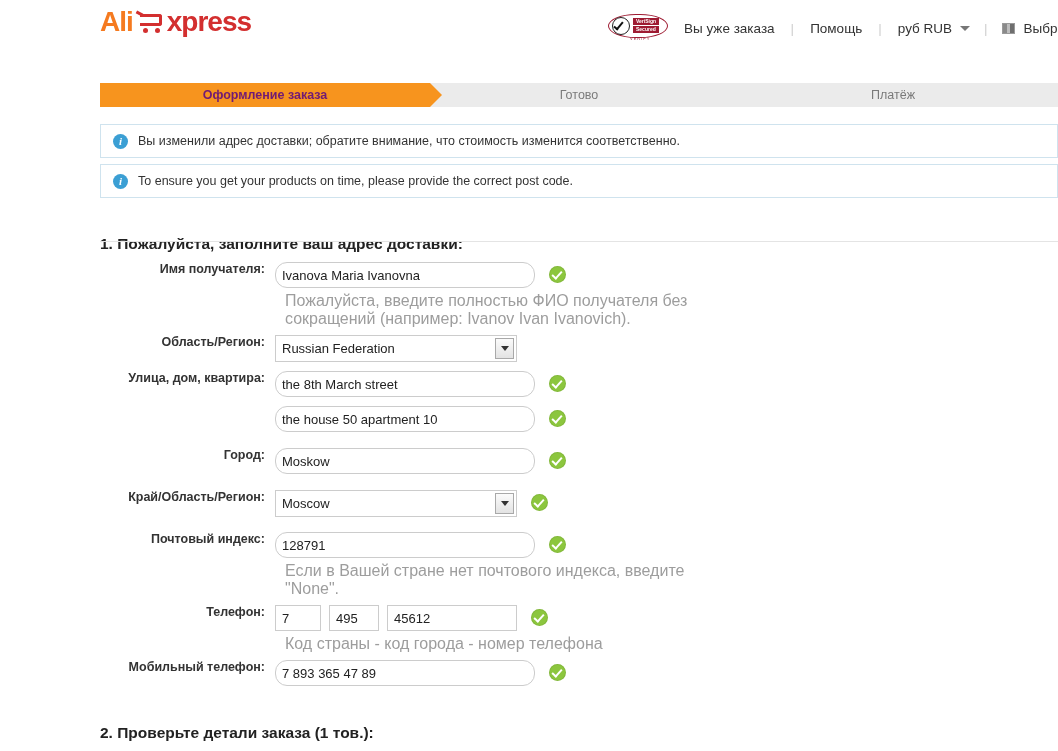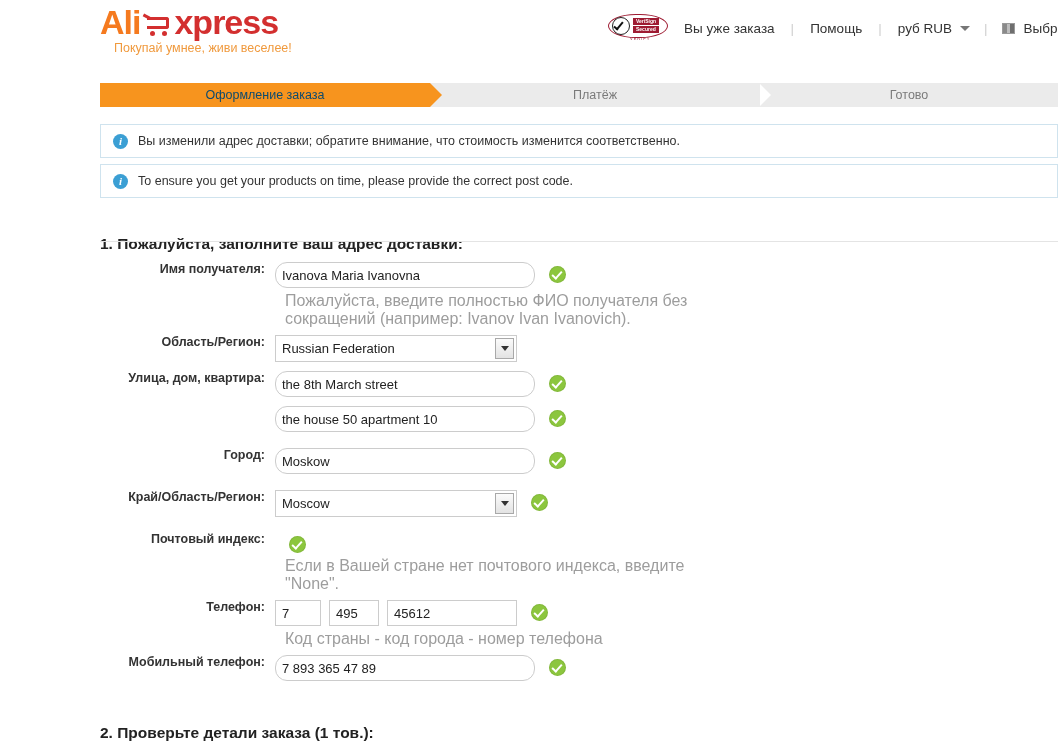--- a/index.html
+++ b/index.html
@@ -12,21 +12,21 @@
   }
   .page { position: relative; width: 1058px; height: 751px; background: #fff; }
 
   
   .header { position: relative; height: 68px; }
   .logo-wrap {
     position: absolute; left: 100px; top: 4px;
     width: 250px;
   }
   .logo {
-    font-size: 34px; font-weight: bold; letter-spacing: -1px;
+    font-size: 28px; font-weight: bold; letter-spacing: -1px;
     line-height: 36px; white-space: nowrap;
   }
   .logo .ali { color: #f57a1f; }
   .logo .xpr { color: #d32f2f; }
   .cart-ico {
     display: inline-block; position: relative; width: 30px; height: 22px;
     vertical-align: -3px; margin: 0 1px 0 3px;
   }
   .cart-ico .body {
     position: absolute; left: 4px; top: 2px; width: 22px; height: 12px;
@@ -90,21 +90,21 @@
 
   
   .steps {
     position:absolute; left:100px; top:83px; width:958px; height:24px;
     display:flex; font-size:12.5px;
   }
   .step {
     position:relative; height:24px; line-height:24px; text-align:center;
     color:#7a7a7a; background:#ebebeb;
   }
-  .step.active { background:#f7941e; color:#0c4a6e; font-weight:normal; }
+  .step.active { background:#f7941e; color:#701a75; font-weight:bold; }
   .step.s1 { width:330px; }
   .step.s2 { width:330px; }
   .step.s3 { width:298px; }
   .arrow-w {
     position:absolute; right:-12px; top:0; width:12px; height:24px; z-index:3;
   }
   .arrow-w::after {
     content:""; position:absolute; left:0; top:0; width:0; height:0;
     border-top:12px solid transparent; border-bottom:12px solid transparent;
     border-left:12px solid #f7941e;
@@ -194,21 +194,20 @@
 
   <div class="header">
 
     <div class="logo-wrap">
       <div class="logo">
         <span class="ali">Ali</span><span class="cart-ico">
           <span class="handle"></span><span class="body"></span>
           <span class="w1"></span><span class="w2"></span>
         </span><span class="xpr">xpress</span>
       </div>
-      <div class="slogan">Покупай умнее, живи веселее!</div>
     </div>
 
     <div class="top-nav">
       <span class="verisign">
         <span class="vs-oval"></span>
         <span class="vs-circ"></span>
           <span class="vs-check"></span>
         <span class="vs-t1">VeriSign</span>
         <span class="vs-t2">Secured</span>
         <span class="vs-sub">VERIFY</span>
@@ -224,26 +223,26 @@
       <span class="flag-ico"></span>
       <a class="nav-link" href="#">Выбрать язы</a>
     </div>
   </div>
 
   <div class="steps">
     <div class="step s1 active">
       <span>Оформление заказа</span>
       <span class="arrow-w"></span>
     </div>
+    <div class="step s3">
+      <span>Готово</span>
+    </div>
     <div class="step s2">
       <span>Платёж</span>
       <span class="arrow-g"></span>
-    </div>
-    <div class="step s3">
-      <span>Готово</span>
     </div>
   </div>
 
   <div class="alerts">
     <div class="alert">
       <span class="info-ico">i</span>
       <span>Вы изменили адрес доставки; обратите внимание, что стоимость изменится соответственно.</span>
     </div>
     <div class="alert">
       <span class="info-ico">i</span>
@@ -314,20 +313,23 @@
               <i></i>
             </span>
         </div>
       </div>
       <div class="ok"></div>
     </div>
     <div class="spacer" style="height:15px"></div>
 
     <div class="row">
       <div class="lbl">Почтовый индекс:</div>
+      <div class="fld">
+        <input class="txt w-main" type="text" value="128791" style="">
+      </div>
       <div class="ok"></div>
     </div>
     <div class="hint">Если в Вашей стране нет почтового индекса, введите "None".</div>
 
     <div class="row">
       <div class="lbl">Телефон:</div>
       <div class="fld phone-group">
         <input class="txt p1" type="text" value="7" style="">
         <input class="txt p2" type="text" value="495" style="">
         <input class="txt p3" type="text" value="45612" style="">

